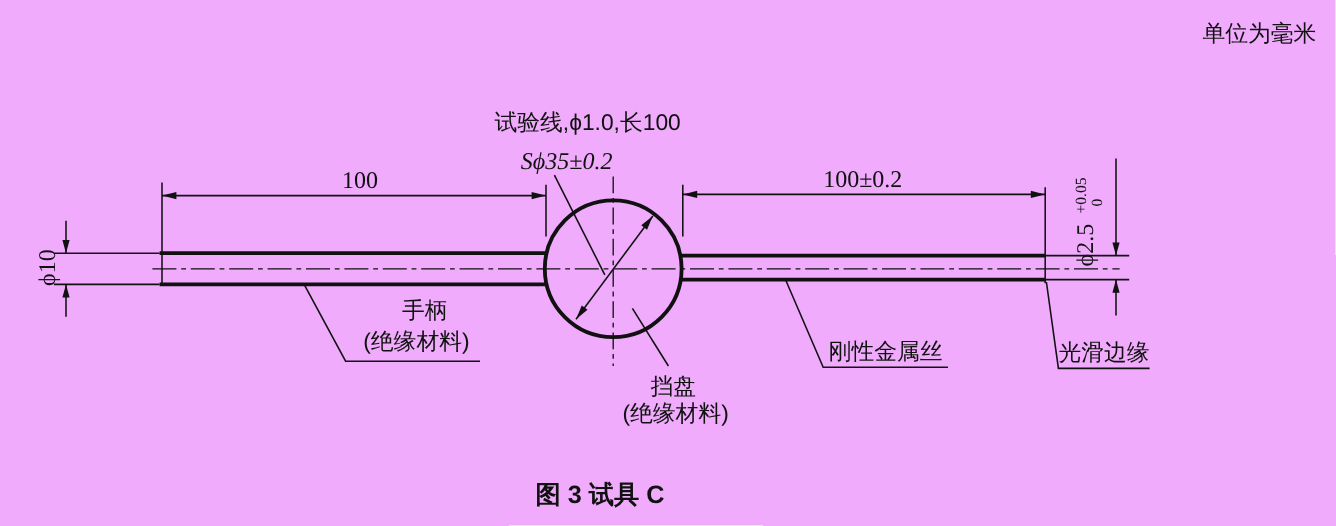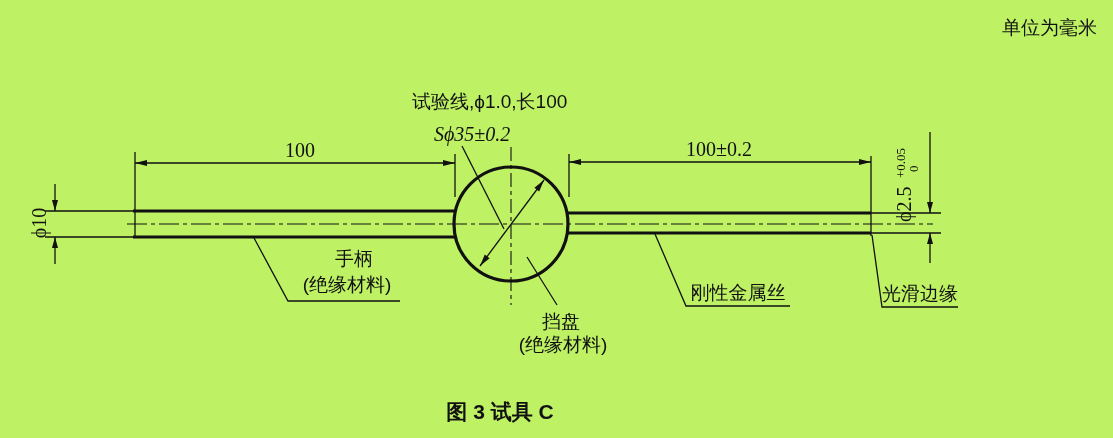--- a/index.html
+++ b/index.html
@@ -1,19 +1,19 @@
 <!DOCTYPE html>
 <html><head>
 <meta charset="utf-8">
 <style>
   html,body{margin:0;padding:0;background:#ffffff;}
   .page{
     position:relative;
     width:1113px;height:438px;
-    background:#bef264;
+    background:#f0abfc;
     font-family:"Liberation Serif", serif;
     overflow:hidden;
   }
   svg{display:block;}
   text{fill:#111;}
   .thin{stroke:#111;stroke-width:1.3;fill:none;}
   .thick{stroke:#111;stroke-width:3.2;fill:none;}
   .center{stroke:#111;stroke-width:1.1;fill:none;}
   .arrow{fill:#111;stroke:none;}
   .dimtext{font-size:20px;font-family:"Liberation Serif", serif;}

